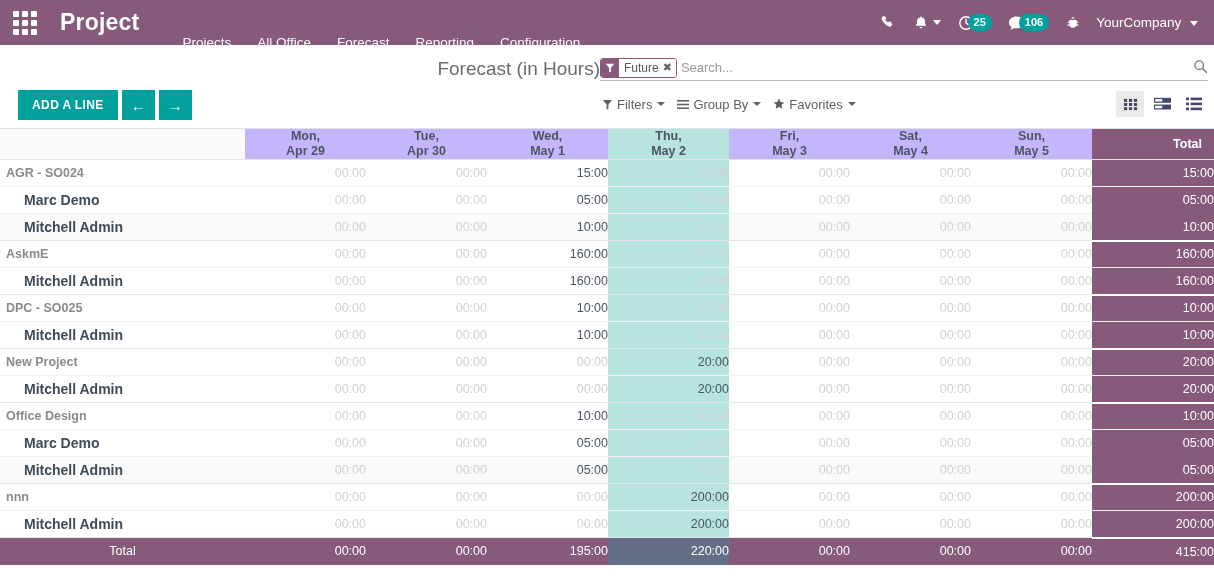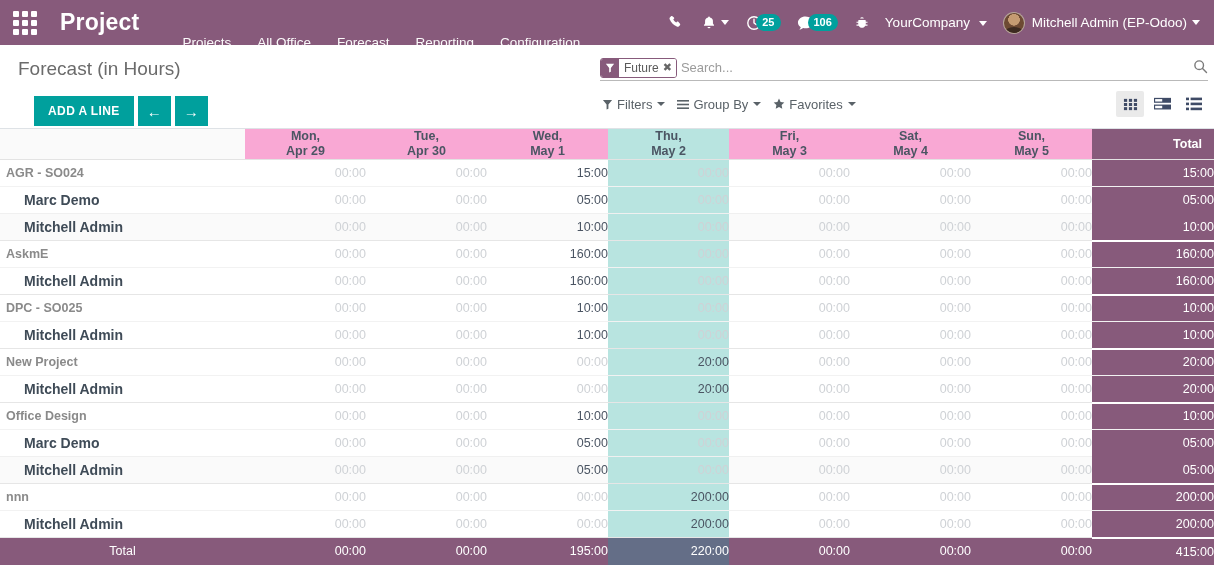--- a/index.html
+++ b/index.html
@@ -114,37 +114,37 @@
     background: #ffffff;
     border-bottom: 1px solid #dee2e6;
     display: flex;
     position: relative;
   }
   .cp-left { padding: 13px 0 0 18px; width: 600px; }
   .cp-title {
     font-size: 19px;
     color: #6b6b6b;
     font-weight: normal;
-    margin-bottom: 16px;
+    margin-bottom: 10px;
     white-space: nowrap;
+    text-align: right;
   }
   .cp-buttons { display: flex; gap: 4px; }
   .btn-teal {
     background: #00a09d;
     color: #ffffff;
     border: none;
     font-size: 12px;
     font-weight: bold;
     letter-spacing: 0.4px;
     padding: 8px 14px;
     cursor: pointer;
     border-radius: 0;
     font-family: "Liberation Sans", sans-serif;
     line-height: 14px;
-    margin-left: 16px;
   }
   .btn-arrow {
     background: #00a09d;
     color: #ffffff;
     border: none;
     width: 33px;
     font-size: 15px;
     cursor: pointer;
     display: flex; align-items: center; justify-content: center;
   }
@@ -240,21 +240,21 @@
   table.grid th, table.grid td {
     padding: 0;
     height: 27px;
     vertical-align: middle;
   }
   .col-label { width: 245px; }
   .col-day { width: 121px; }
   .col-total { width: 122px; }
 
   thead th {
-    background: #f9a8d4;
+    background: #c4b5fd;
     border-bottom: 1px solid #e3e3e3;
     color: #4b5563;
     font-size: 12.5px;
     font-weight: bold;
     text-align: center;
     height: 46px;
     line-height: 15px;
   }
   thead th.head-today { background: #b8e4e0; }
   thead th.head-total {
@@ -368,25 +368,20 @@
       </svg>
       <span class="badge">106</span>
     </div>
     <div class="nav-ico">
       <svg width="14" height="15" viewBox="0 0 16 16" fill="#ffffff">
           <path d="M8 2a2.4 2.4 0 00-2.2 1.4h4.4A2.4 2.4 0 008 2zM4 5.2h8c.2.5.3 1 .3 1.6v.4h2v1.2h-2v.8c0 .4 0 .8-.1 1.2h2.1v1.2h-2.5c-.7 1.4-2.1 2.4-3.8 2.4s-3.1-1-3.8-2.4H1.7v-1.2h2.1A5 5 0 013.7 9.2v-.8h-2V7.2h2v-.4c0-.6.1-1.1.3-1.6z"></path>
         </svg>
     </div>
     <div class="company-name">
       <span>YourCompany</span>
-      <span class="caret"></span>
-    </div>
-    <div class="user-block">
-      <div class="avatar"></div>
-      <span class="user-name">Mitchell Admin (EP-Odoo)</span>
       <span class="caret"></span>
     </div>
   </div>
 </div>
 
 <div class="control-panel">
   <div class="cp-left">
     <div class="cp-title">Forecast (in Hours)</div>
     <div class="cp-buttons">
       <button class="btn-teal">ADD A LINE</button>

